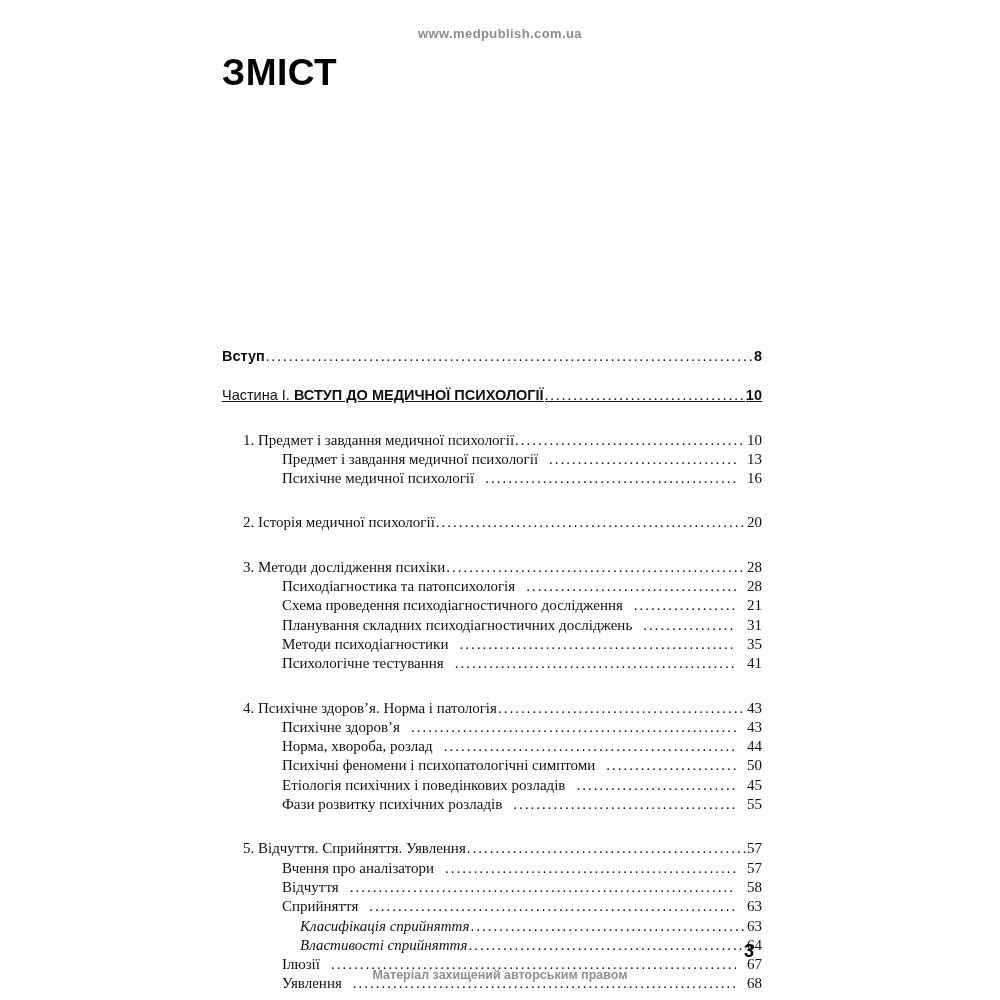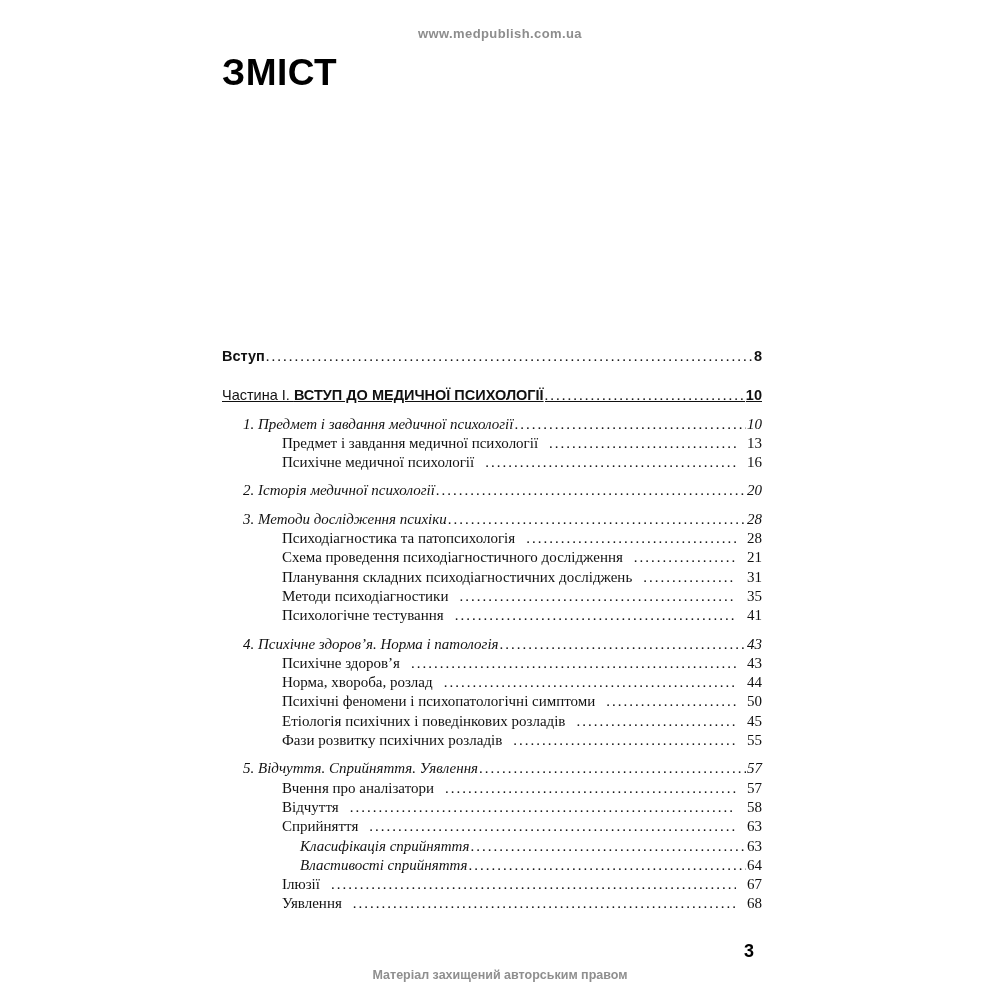--- a/index.html
+++ b/index.html
@@ -33,21 +33,21 @@
     color: #000000;
   }
   .toc-list { margin-top: 253px; }
   .toc-row {
     display: flex;
     align-items: center;
     font-size: 15px;
     line-height: 19.3px;
     color: #111111;
   }
-  .toc-row.gap    { margin-top: 9px; font-style: italic; }
+  .toc-row.gap    { margin-top: 25px; }
   .toc-row.biggap { margin-top: 20px; text-decoration: underline; }
   .toc-row.lvl0 {
     font-family: "Liberation Sans", sans-serif;
     font-size: 14.5px;
   }
   .toc-row.lvl0 .label { font-weight: bold; }
   .toc-row.lvl0 .page  { font-weight: bold; }
   .toc-row.lvl1 { padding-left: 21px; }
   .toc-row.lvl2 { padding-left: 50px; gap: 10px; }
   .toc-row.lvl3 { padding-left: 78px; }

